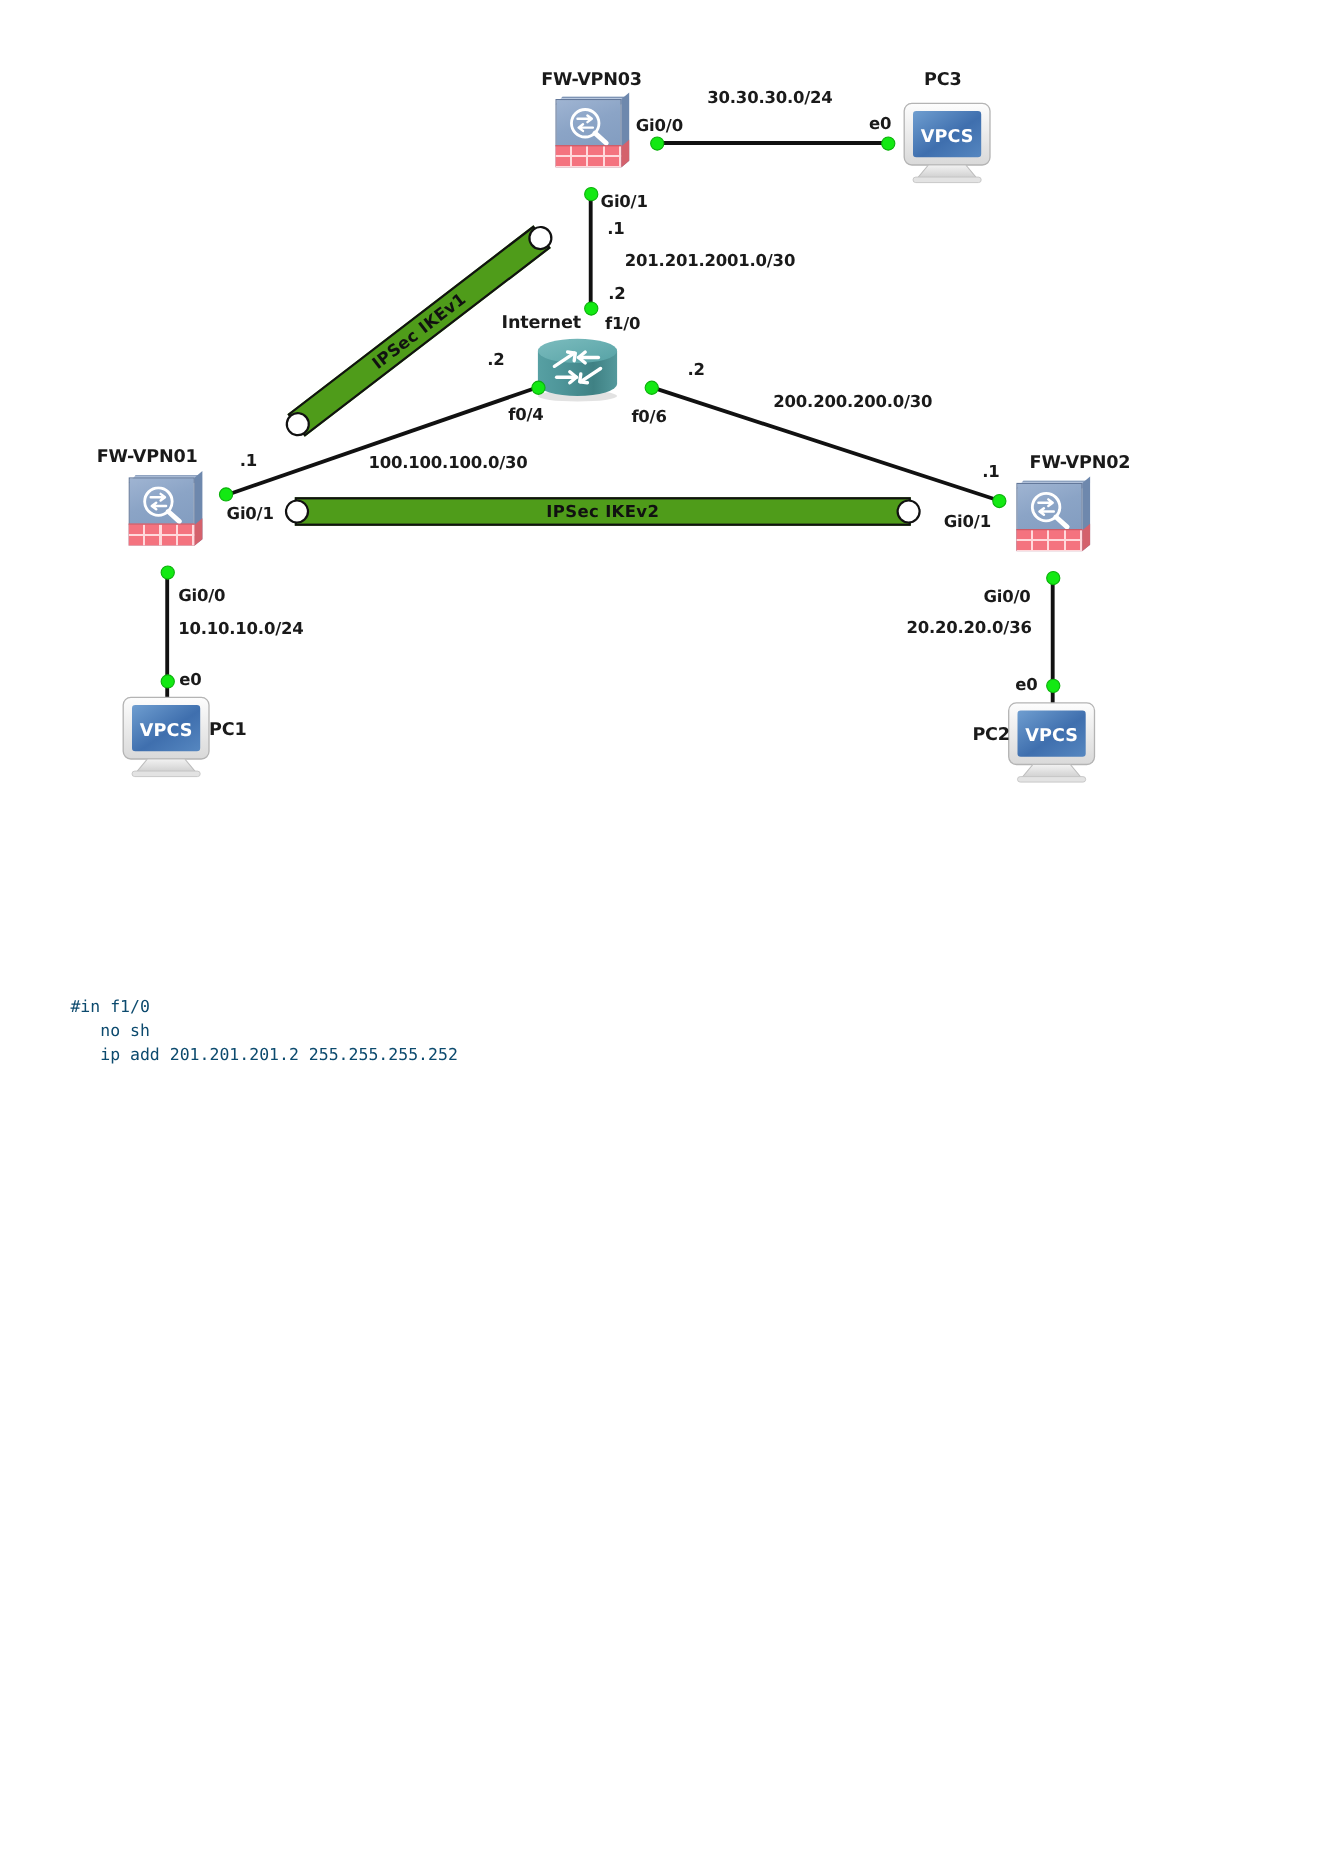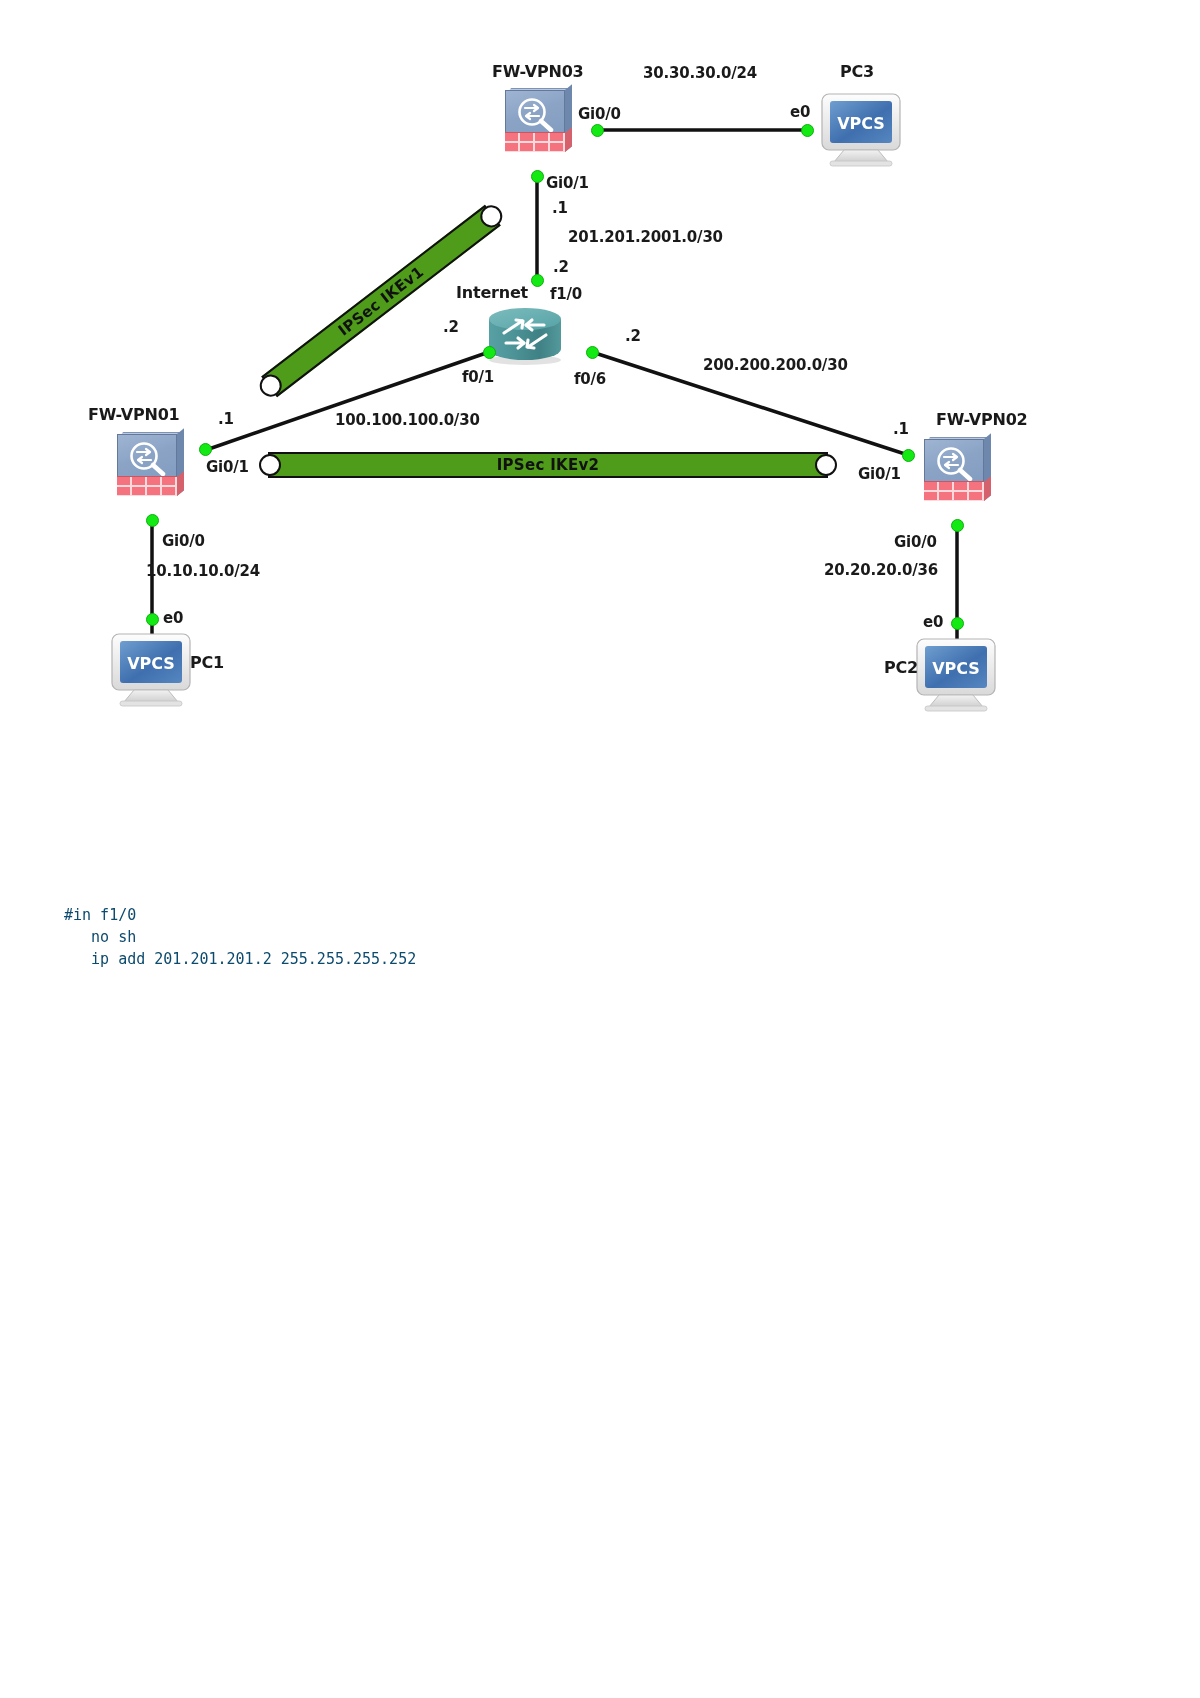--- a/index.html
+++ b/index.html
@@ -234,21 +234,21 @@
         <svg width="40" height="34" viewBox="0 0 40 34">
           <circle cx="17" cy="14" r="12.5" fill="none" stroke="#ffffff" stroke-width="2.6"></circle>
           <path d="M26 23 L36 32" stroke="#ffffff" stroke-width="4.5" stroke-linecap="round"></path>
           <path d="M10 10 H22 M19 7 L23 10 L19 13" fill="none" stroke="#ffffff" stroke-width="2.2" stroke-linecap="round" stroke-linejoin="round"></path>
           <path d="M24 18 H12 M15 15 L11 18 L15 21" fill="none" stroke="#ffffff" stroke-width="2.2" stroke-linecap="round" stroke-linejoin="round"></path>
         </svg>
       </span>
     </div>
     <span class="dot" style="left:591px; top:124px;"></span>
     <div class="lbl" style="left:578px; top:105px;">Gi0/0</div>
-    <div class="lbl" style="left:643px; top:64px;">30.30.30.0/24</div>
+    <div class="lbl" style="left:643px; top:80px;">30.30.30.0/24</div>
     <span class="dot" style="left:531px; top:170px;"></span>
     <div class="lbl" style="left:546px; top:174px;">Gi0/1</div>
     <div class="lbl" style="left:552px; top:199px;">.1</div>
     <div class="lbl" style="left:568px; top:228px;">201.201.2001.0/30</div>
 
     <div class="lbl node" style="left:840px; top:62px;">PC3</div>
     <span class="dot" style="left:801px; top:124px;"></span>
     <div class="lbl" style="left:790px; top:103px;">e0</div>
     <div class="pc" style="left:818px; top:92px;">
       <svg width="92" height="78" viewBox="0 0 92 78">
@@ -303,21 +303,21 @@
             <path d="M52 43 L45 42 L46 35"></path>
           <path d="M24 38 L42 38"></path>
             <path d="M36 33 L42 38 L36 43"></path>
           <path d="M62 20 L44 20"></path>
             <path d="M50 15 L44 20 L50 25"></path>
         </g>
       </svg>
     </div>
     <span class="dot" style="left:483px; top:346px;"></span>
     <div class="lbl" style="left:443px; top:318px;">.2</div>
-    <div class="lbl" style="left:462px; top:368px;">f0/1</div>
+    <div class="lbl" style="left:462px; top:368px;">f0/4</div>
     <span class="dot" style="left:586px; top:346px;"></span>
     <div class="lbl" style="left:625px; top:327px;">.2</div>
     <div class="lbl" style="left:574px; top:370px;">f0/6</div>
     <div class="lbl" style="left:703px; top:356px;">200.200.200.0/30</div>
 
     <div class="lbl node" style="left:88px; top:405px;">FW-VPN01</div>
     <div class="fw" style="left:115px; top:432px;">
       <span class="top3d"></span>
       <span class="side3d"></span>
       <span class="body"></span>
@@ -331,21 +331,21 @@
           <path d="M24 18 H12 M15 15 L11 18 L15 21" fill="none" stroke="#ffffff" stroke-width="2.2" stroke-linecap="round" stroke-linejoin="round"></path>
         </svg>
       </span>
     </div>
     <span class="dot" style="left:199px; top:443px;"></span>
     <div class="lbl" style="left:218px; top:410px;">.1</div>
     <div class="lbl" style="left:206px; top:458px;">Gi0/1</div>
     <div class="lbl" style="left:335px; top:411px;">100.100.100.0/30</div>
     <span class="dot" style="left:146px; top:514px;"></span>
     <div class="lbl" style="left:162px; top:532px;">Gi0/0</div>
-    <div class="lbl" style="left:146px; top:562px;text-align:center;">10.10.10.0/24</div>
+    <div class="lbl" style="left:162px; top:562px;text-align:center;">10.10.10.0/24</div>
 
     <span class="dot" style="left:146px; top:613px;"></span>
     <div class="lbl" style="left:163px; top:609px;">e0</div>
     <div class="pc" style="left:108px; top:632px;">
       <svg width="92" height="78" viewBox="0 0 92 78">
         <defs>
           <linearGradient id="scr1" x1="0" y1="0" x2="1" y2="1">
             <stop offset="0%" stop-color="#6f9ed0"></stop>
             <stop offset="55%" stop-color="#3f6fae"></stop>
             <stop offset="100%" stop-color="#5687c0"></stop>

